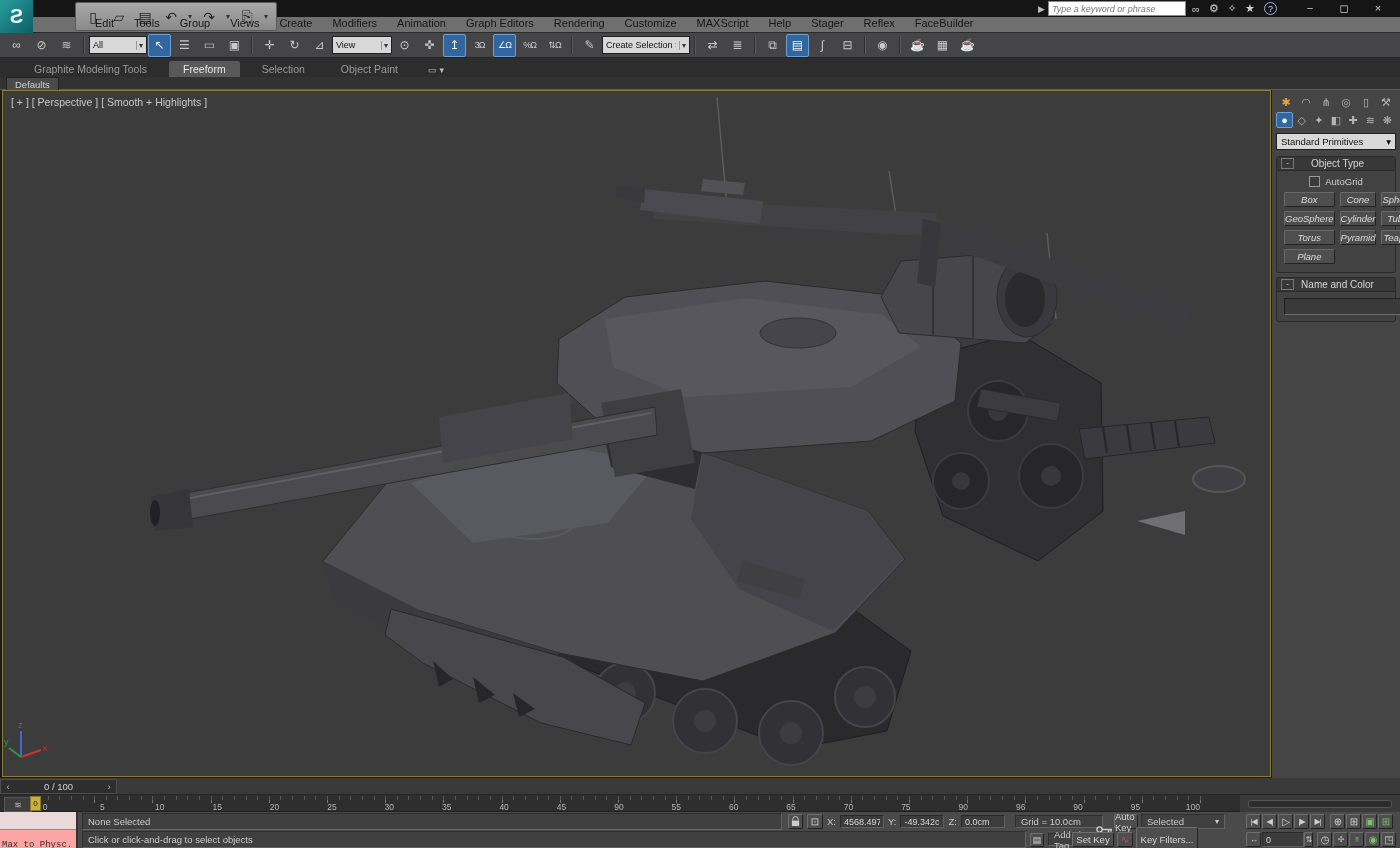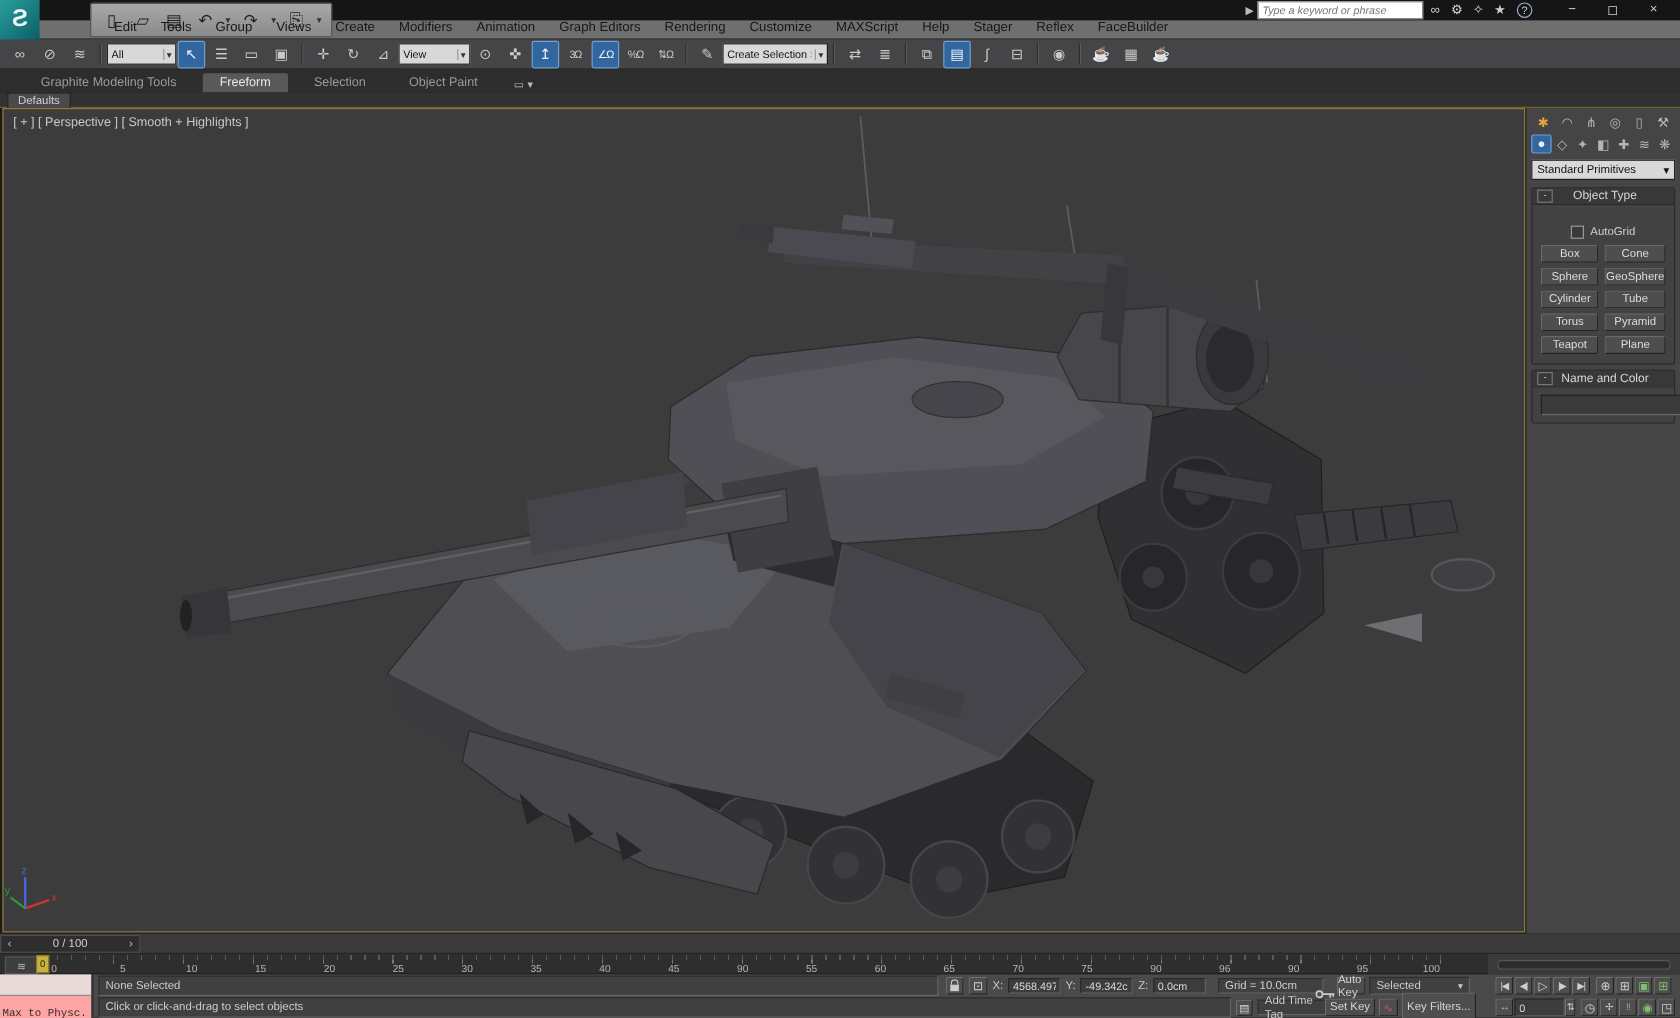--- a/index.html
+++ b/index.html
@@ -55,23 +55,23 @@
   .cpicon{width:17px;height:16px;display:flex;align-items:center;justify-content:center;color:#b5b5b5;font-size:11px;border-radius:2px;}
   .cpicon.create{color:#e8a43c;}
   .cpicon.geoactive{background:#31679e;color:#eaf2fb;border:1px solid #6f9ed1;box-sizing:border-box;}
   .cpdd{margin:4px 4px 6px 4px;height:15px;background:#d8d8d8;border:1px solid #1f1f1f;color:#111;
     font-size:9.5px;display:flex;align-items:center;padding:0 4px;}
   .rollout{margin:4px 4px 0 4px;border:1px solid #2a2a2a;border-radius:3px;background:#424242;padding-bottom:6px;}
   .rhead{height:13px;background:#383838;border-bottom:1px solid #2a2a2a;display:flex;align-items:center;
     color:#d6d6d6;font-size:10px;border-radius:3px 3px 0 0;}
   .rhead .minus{width:11px;height:9px;border:1px solid #777;margin:0 4px;font-size:8px;line-height:7px;text-align:center;color:#ccc;}
   .rhead .rtitle{flex:1;text-align:center;margin-right:18px;}
-  #autogrid{display:flex;align-items:center;gap:5px;color:#cfcfcf;font-size:9.5px;justify-content:center;padding:5px 0 3px 0;margin-top:12px;}
+  #autogrid{display:flex;align-items:center;gap:5px;color:#cfcfcf;font-size:9.5px;justify-content:center;padding:5px 0 3px 0;}
   #autogrid .cb{width:9px;height:9px;border:1px solid #999;background:#3a3a3a;}
-  .ogrid{display:grid;grid-template-columns:1fr 1fr;gap:4px 5px;padding:2px 7px;}
+  .ogrid{display:grid;grid-template-columns:1fr 1fr 1fr;gap:4px 5px;padding:2px 7px;font-style:italic;}
   .obtn{height:13px;background:#4e4e4e;border:1px solid #232323;border-top-color:#6a6a6a;border-left-color:#6a6a6a;
     border-radius:2px;color:#dcdcdc;font-size:9.5px;display:flex;align-items:center;justify-content:center;}
   #namecolor-row{display:flex;gap:4px;padding:6px 7px 0 7px;align-items:center;}
   #name-input{flex:1;height:13px;background:#3a3a3a;border:1px solid #222;border-bottom-color:#6a6a6a;border-right-color:#6a6a6a;color:#ddd;font-size:9px;}
   
   #trackrow{left:0;top:778px;width:1400px;height:17px;background:#3a3a3a;border-bottom:1px solid #262626;box-sizing:border-box;}
   #rangebox{left:0;top:779px;width:117px;height:15px;background:#2e2e2e;border:1px solid #4d4d4d;box-sizing:border-box;
     display:flex;align-items:center;color:#cfcfcf;font-size:9.5px;}
   #rangebox .arr{width:14px;text-align:center;color:#bbb;}
   #rangebox .mid{flex:1;text-align:center;}
@@ -435,21 +435,21 @@
       </svg>
   </span>
 
   <div class="srow" style="left:1114px;top:1px;gap:3px">
     <span class="sbtn" style="width:24px;height:15px">Auto Key</span>
     <div class="sunken" style="width:84px;height:15px">
       <span style="flex:1">Selected</span>
       <span style="font-size:8px">▾</span>
     </div>
   </div>
-  <div class="srow" style="left:1104px;top:19px;gap:3px">
+  <div class="srow" style="left:1072px;top:19px;gap:3px">
     <span class="sbtn" style="width:42px;height:15px">Set Key</span>
     <span class="sbtn" style="width:16px;height:15px;color:#c55">∿</span>
     <span class="sbtn" style="width:62px;height:25px">Key Filters...</span>
   </div>
 
   <div class="srow" style="left:1246px;top:1px">
     <span class="pbtn">|◀</span>
     <span class="pbtn">◀|</span>
     <span class="pbtn" style="font-size:10px">▷</span>
     <span class="pbtn">|▶</span>

